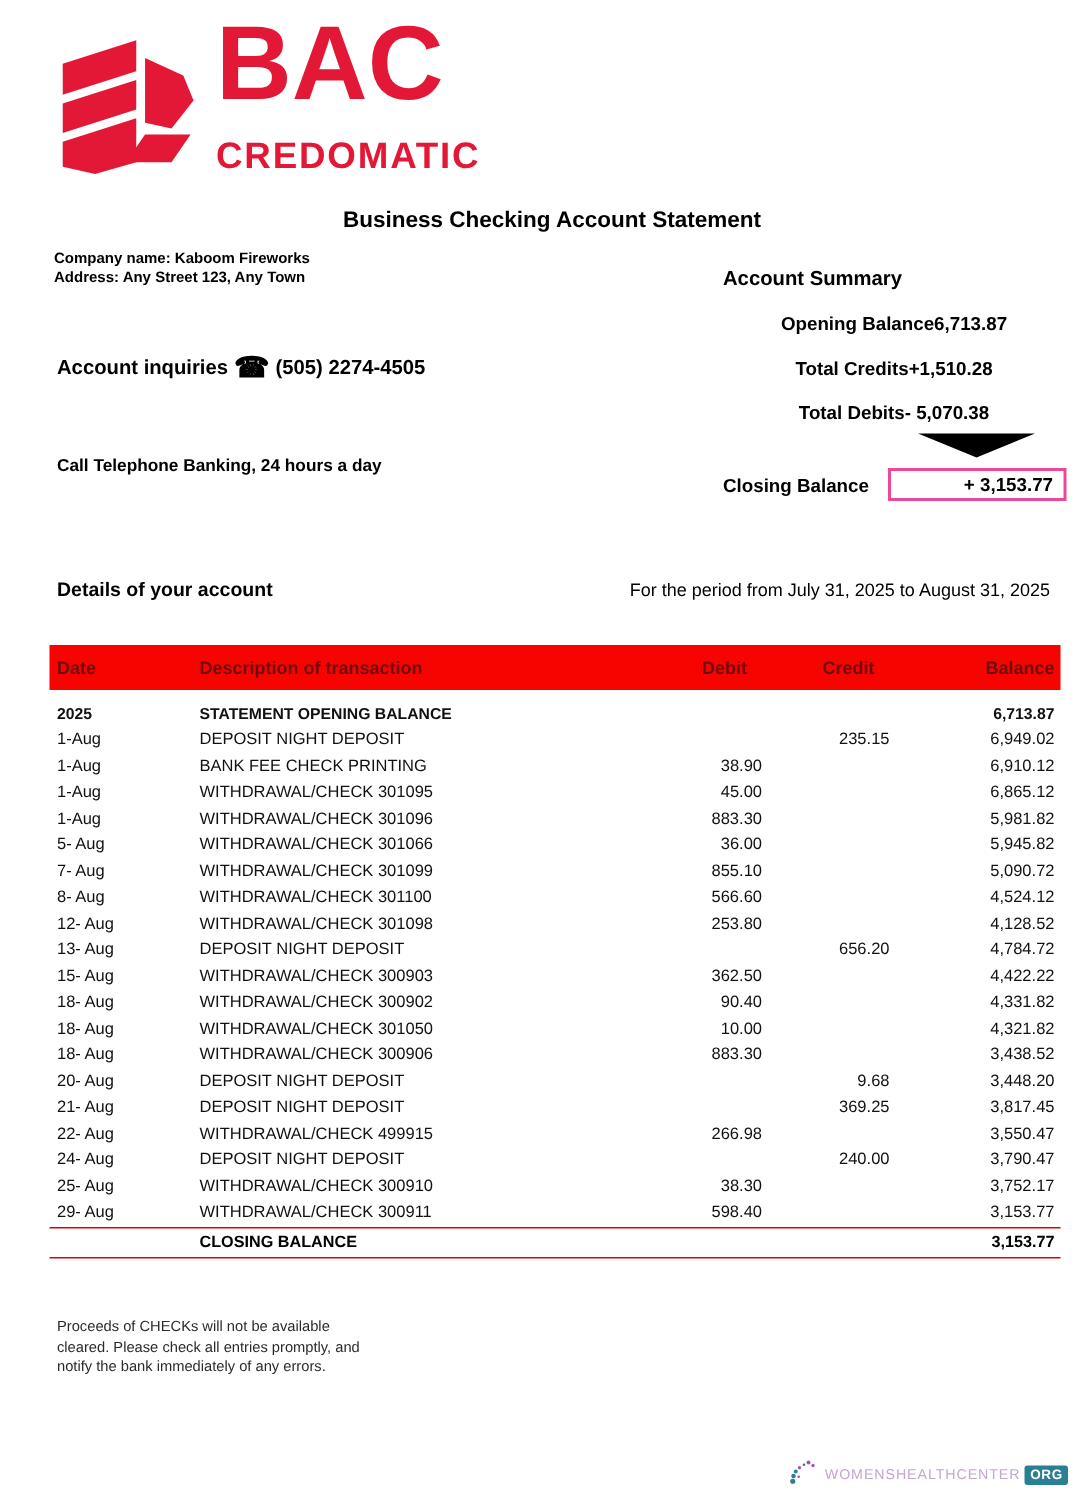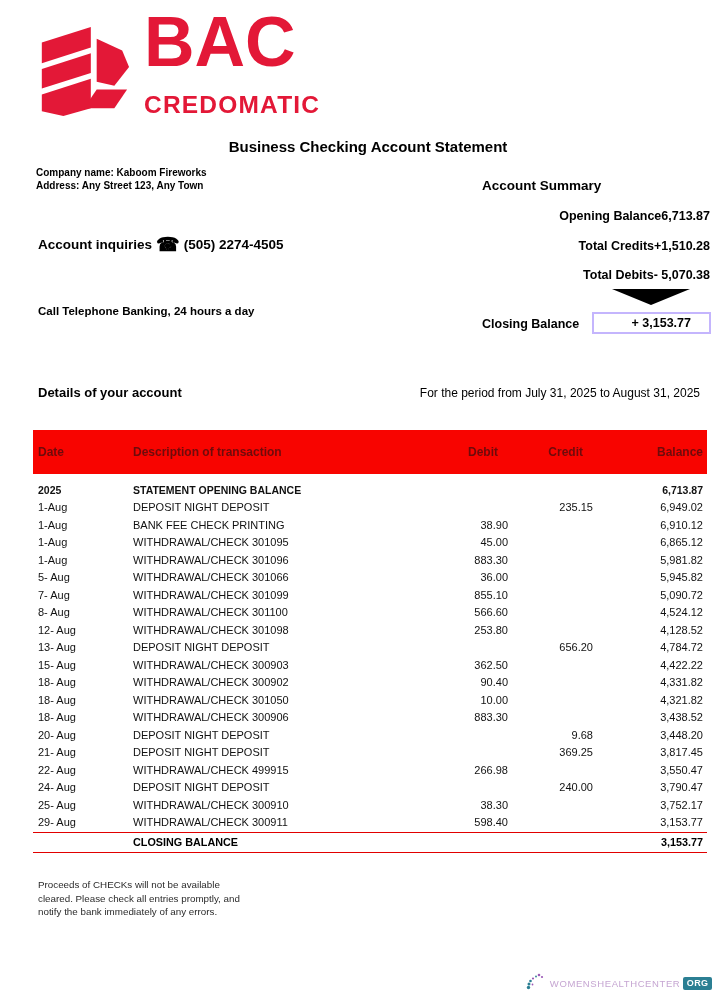--- a/index.html
+++ b/index.html
@@ -31,42 +31,42 @@
 
   
   .customer { position:absolute; left:36px; top:166px; font-size:10px; font-weight:bold; line-height:1.3; }
   .inquiries { position:absolute; left:38px; top:233px; font-size:13.5px; font-weight:bold; }
   .phone-glyph { font-size:19px; vertical-align:-2px; margin:0 4px; }
   .banking-note { position:absolute; left:38px; top:273px; font-size:11.5px; font-weight:bold;margin-top:32px; }
 
   
   .summary-heading { position:absolute; left:482px; top:178px; font-size:13.5px; font-weight:bold; }
   .summary-rows { position:absolute; left:482px; top:209px; width:228px; }
-  .summary-row { display:flex; justify-content:flex-end; font-size:12.5px; font-weight:bold; margin-bottom:15.5px; }
+  .summary-row { display:flex; justify-content:center; font-size:12.5px; font-weight:bold; margin-bottom:15.5px; }
   .triangle {
     position:absolute; left:612px; top:289px; width:0; height:0;
     border-left:39px solid transparent; border-right:39px solid transparent;
     border-top:16px solid #000;
   }
   .closing-label { position:absolute; left:482px; top:317px; font-size:12.5px; font-weight:bold; }
   .closing-box {
     position:absolute; left:592px; top:312px; width:119px; height:22px;
-    border:2px solid #c4b5fd; font-size:12.5px; font-weight:bold;
-    text-align:right; line-height:19px; padding-right:18px;
+    border:2px solid #ec4899; font-size:12.5px; font-weight:bold;
+    text-align:right; line-height:19px; padding-right:7px;
   }
 
   
   .details-heading { position:absolute; left:38px; top:385px; font-size:13px; font-weight:bold; }
   .period { position:absolute; right:20px; top:386px; font-size:12px; }
 
   
   .txn-table { position:absolute; left:33px; top:430px; width:674px; }
   .grid-row { display:grid; grid-template-columns:100px 205px 170px 85px 114px; align-items:center; }
   .thead {
-    background:var(--header-red,#F80400); height:44px;
+    background:var(--header-red,#F80400); height:30px;
     font-size:12px; font-weight:bold; color:var(--header-text,#6E0B0B);
   }
   .c-date { padding-left:5px; }
   .c-debit, .c-credit, .c-bal { text-align:right; }
   .c-bal { padding-right:4px; }
   .thead .c-debit, .thead .c-credit { padding-right:10px; }
   .tbody { margin-top:7px; }
   .trow { height:17.5px; font-size:11px; color:#111; }
   .trow-strong { font-weight:bold; font-size:10.5px; }
   .red-rule { border:none; border-top:1.7px solid var(--rule-red,#E10000); margin:1px 0; }

